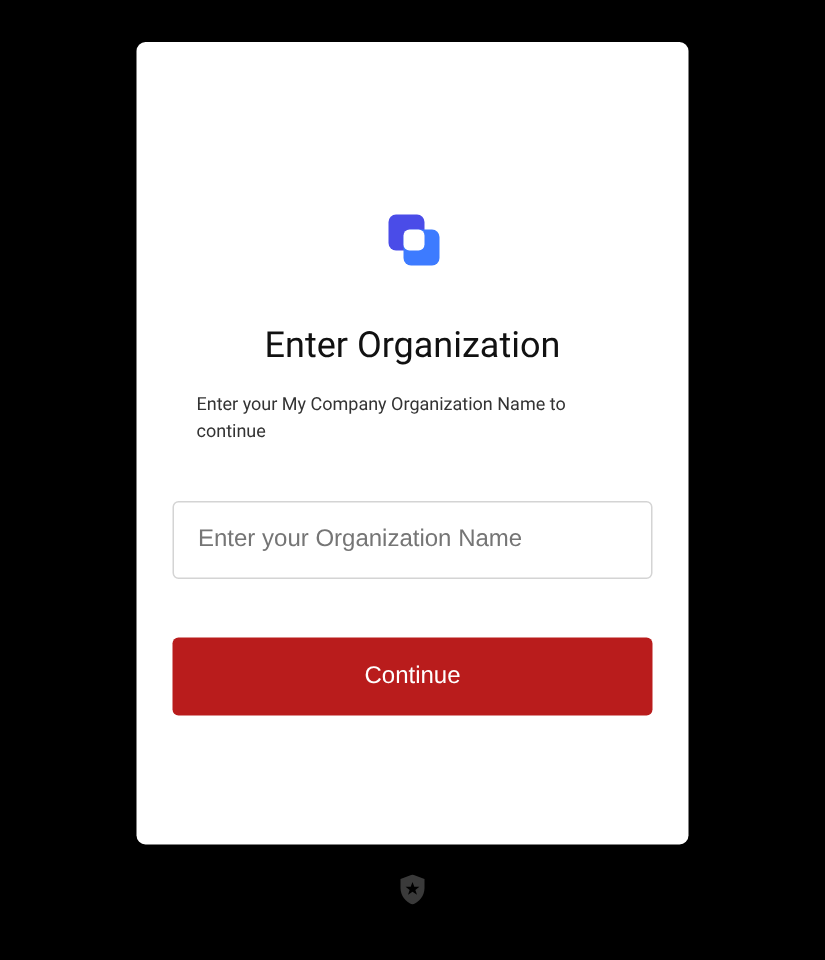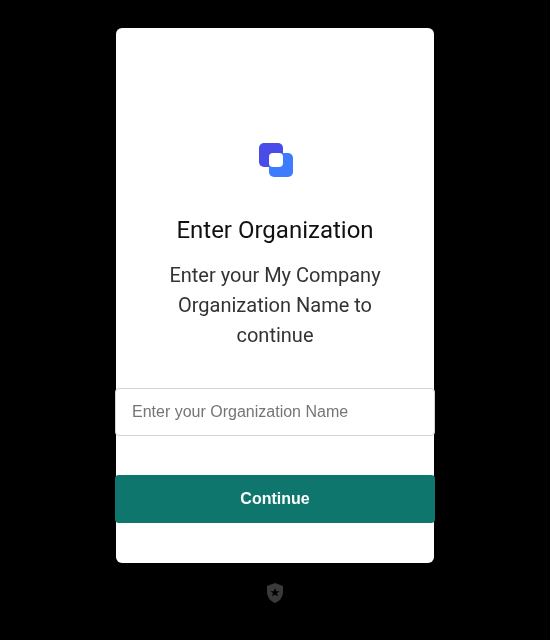--- a/index.html
+++ b/index.html
@@ -11,21 +11,21 @@
       width: 550px;
       height: 640px;
       background: #000000;
       font-family: -apple-system, BlinkMacSystemFont, "Segoe UI", Roboto, Helvetica, Arial, sans-serif;
       display: flex;
       flex-direction: column;
       align-items: center;
       padding-top: 28px;
     }
     .card {
-      width: 318px;
+      width: 368px;
       height: 535px;
       background: #ffffff;
       border-radius: 6px;
       box-shadow: 0 2px 10px rgba(0,0,0,0.3);
       padding: 40px 40px 40px 40px;
       display: flex;
       flex-direction: column;
       align-items: center;
     }
     .logo-wrap {
@@ -33,23 +33,22 @@
       margin-bottom: 28px;
     }
     .title {
       font-size: 24px;
       font-weight: 400;
       color: #111111;
       margin-bottom: 16px;
       text-align: center;
     }
     .subtitle {
-      font-size: 20px;
+      font-size: 12px;
       color: #333333;
-      text-align: center;
       line-height: 1.5;
       margin-bottom: 38px;
       max-width: 300px;
     }
     .org-input {
       width: 320px;
       height: 52px;
       border: 1px solid #d4d4d4;
       border-radius: 4px;
       padding: 0 16px;
@@ -57,26 +56,26 @@
       color: #333333;
       outline: none;
       margin-bottom: 39px;
     }
     .org-input::placeholder {
       color: #757575;
     }
     .continue-btn {
       width: 320px;
       height: 52px;
-      background: #0f766e;
+      background: #b91c1c;
       color: #ffffff;
       border: none;
       border-radius: 4px;
       font-size: 16px;
-      font-weight: 700;
+      font-weight: 400;
       cursor: pointer;
     }
     .footer-badge {
       margin-top: 20px;
       display: flex;
       justify-content: center;
     }
   </style>
 </head>
 <body>

